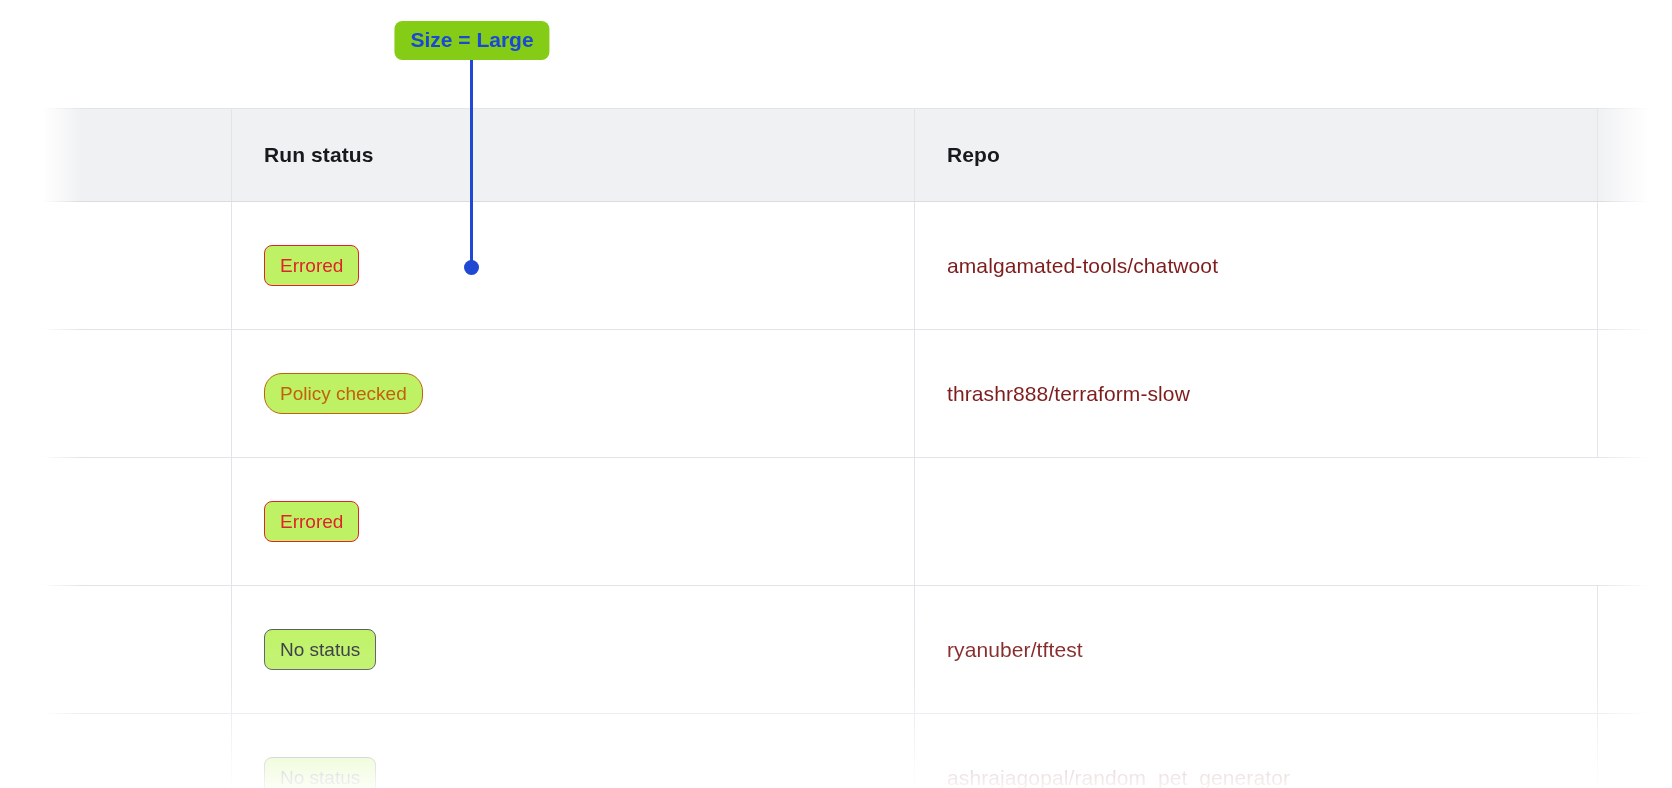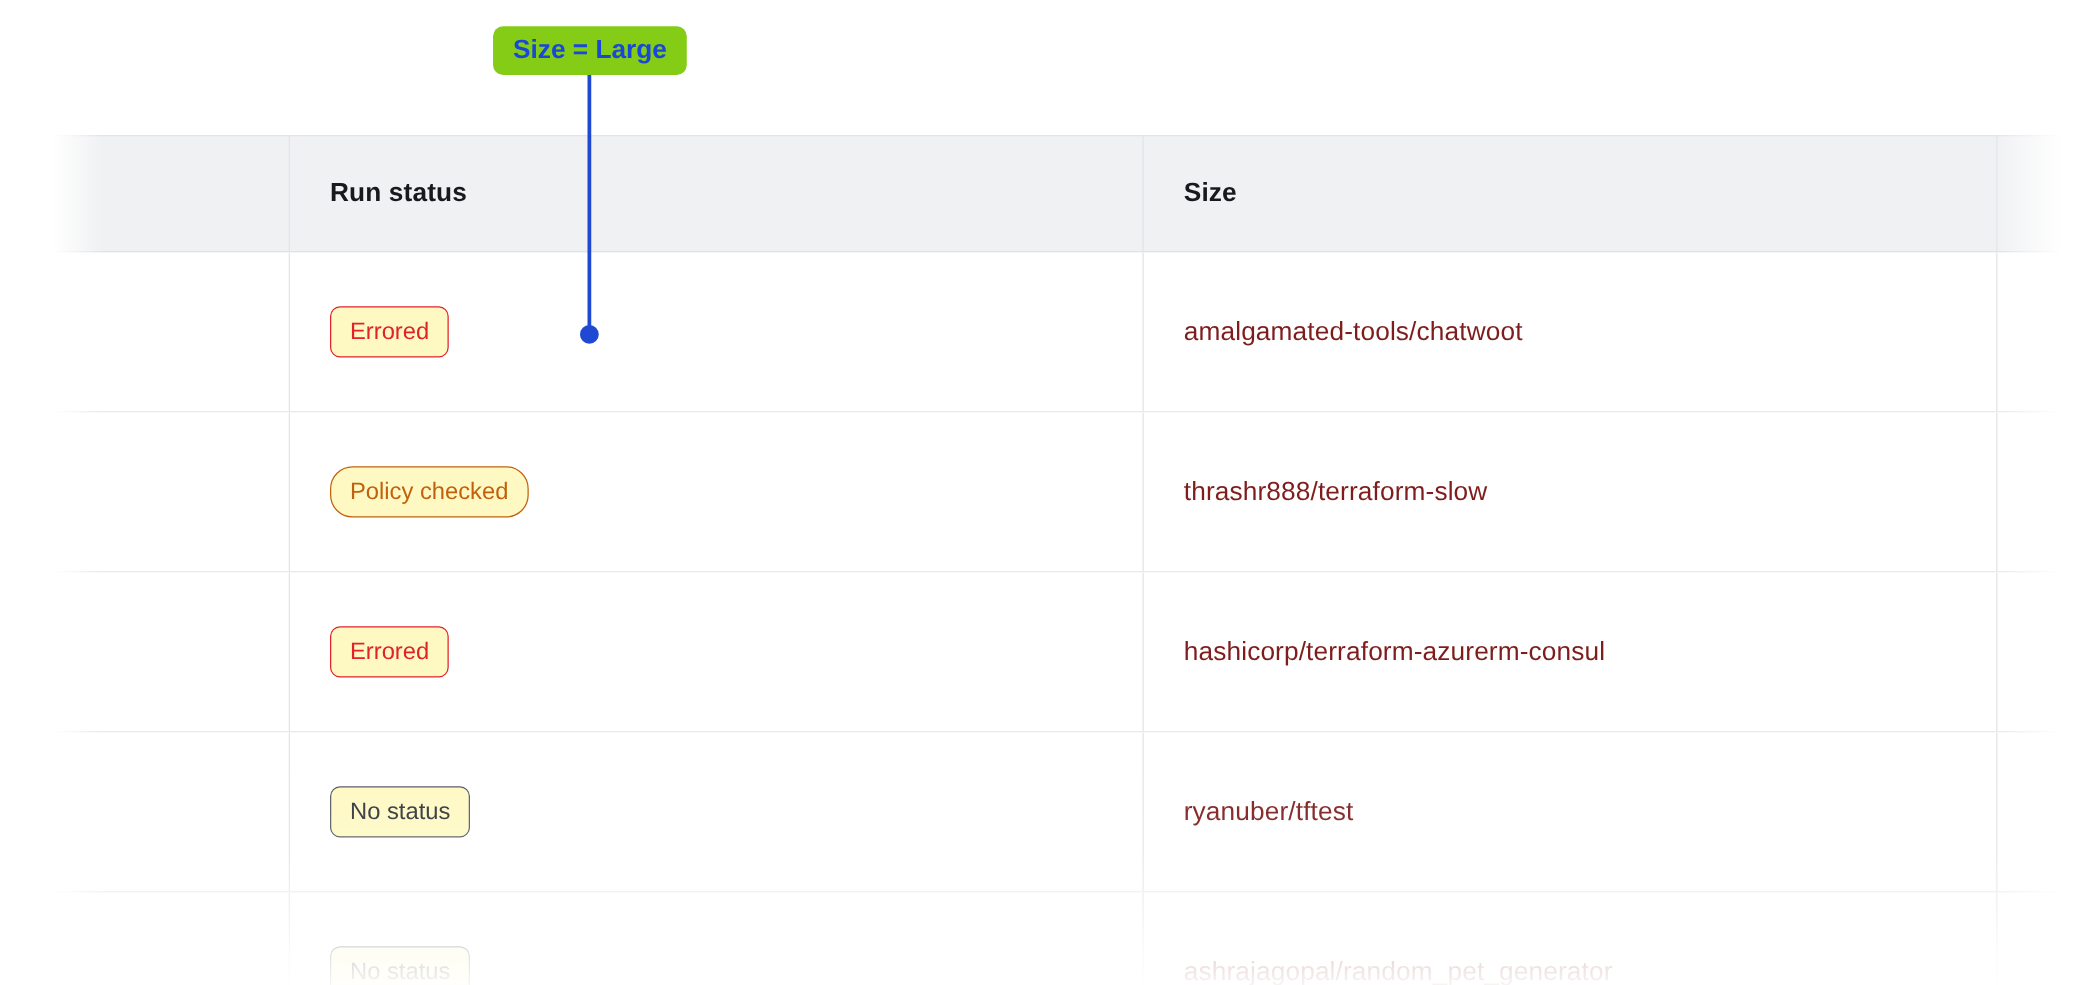--- a/index.html
+++ b/index.html
@@ -54,21 +54,21 @@
   }
 
   .status-badge {
     display: inline-block;
     font-size: 19px;
     font-weight: 500;
     line-height: 1;
     padding: 10px 15px;
     border: 1.5px solid currentColor;
     border-radius: 8px;
-    background: #fef9c3;
+    background: #bef264;
     white-space: nowrap;
   }
 
   .repo-text {
     font-size: 21px;
     font-weight: 400;
     color: #7f1d1d;
     letter-spacing: 0.1px;
     white-space: nowrap;
   }
@@ -140,21 +140,21 @@
 
 <div class="canvas">
 
   <div class="table">
     <div class="row header-row">
       <div class="cell col-a"></div>
       <div class="cell col-b">
         <span class="header-label">Run status</span>
       </div>
       <div class="cell col-c">
-        <span class="header-label">Size</span>
+        <span class="header-label">Repo</span>
       </div>
       <div class="cell col-d"></div>
     </div>
     <div>
     <div class="row data-row">
       <div class="cell col-a"></div>
       <div class="cell col-b">
         <span class="status-badge" style="color: rgb(224, 35, 42); border-color: rgb(224, 35, 42);">Errored</span>
       </div>
       <div class="cell col-c">
@@ -171,23 +171,20 @@
       <div class="cell col-c">
         <span class="repo-text">thrashr888/terraform-slow</span>
       </div>
       <div class="cell col-d"></div>
     </div>
 
     <div class="row data-row">
       <div class="cell col-a"></div>
       <div class="cell col-b">
         <span class="status-badge" style="color: rgb(224, 35, 42); border-color: rgb(224, 35, 42);">Errored</span>
-      </div>
-      <div class="cell col-c">
-        <span class="repo-text">hashicorp/terraform-azurerm-consul</span>
       </div>
       <div class="cell col-d"></div>
     </div>
 
     <div class="row data-row">
       <div class="cell col-a"></div>
       <div class="cell col-b">
         <span class="status-badge" style="color: rgb(48, 52, 61); border-color: rgb(85, 90, 100);">No status</span>
       </div>
       <div class="cell col-c">

